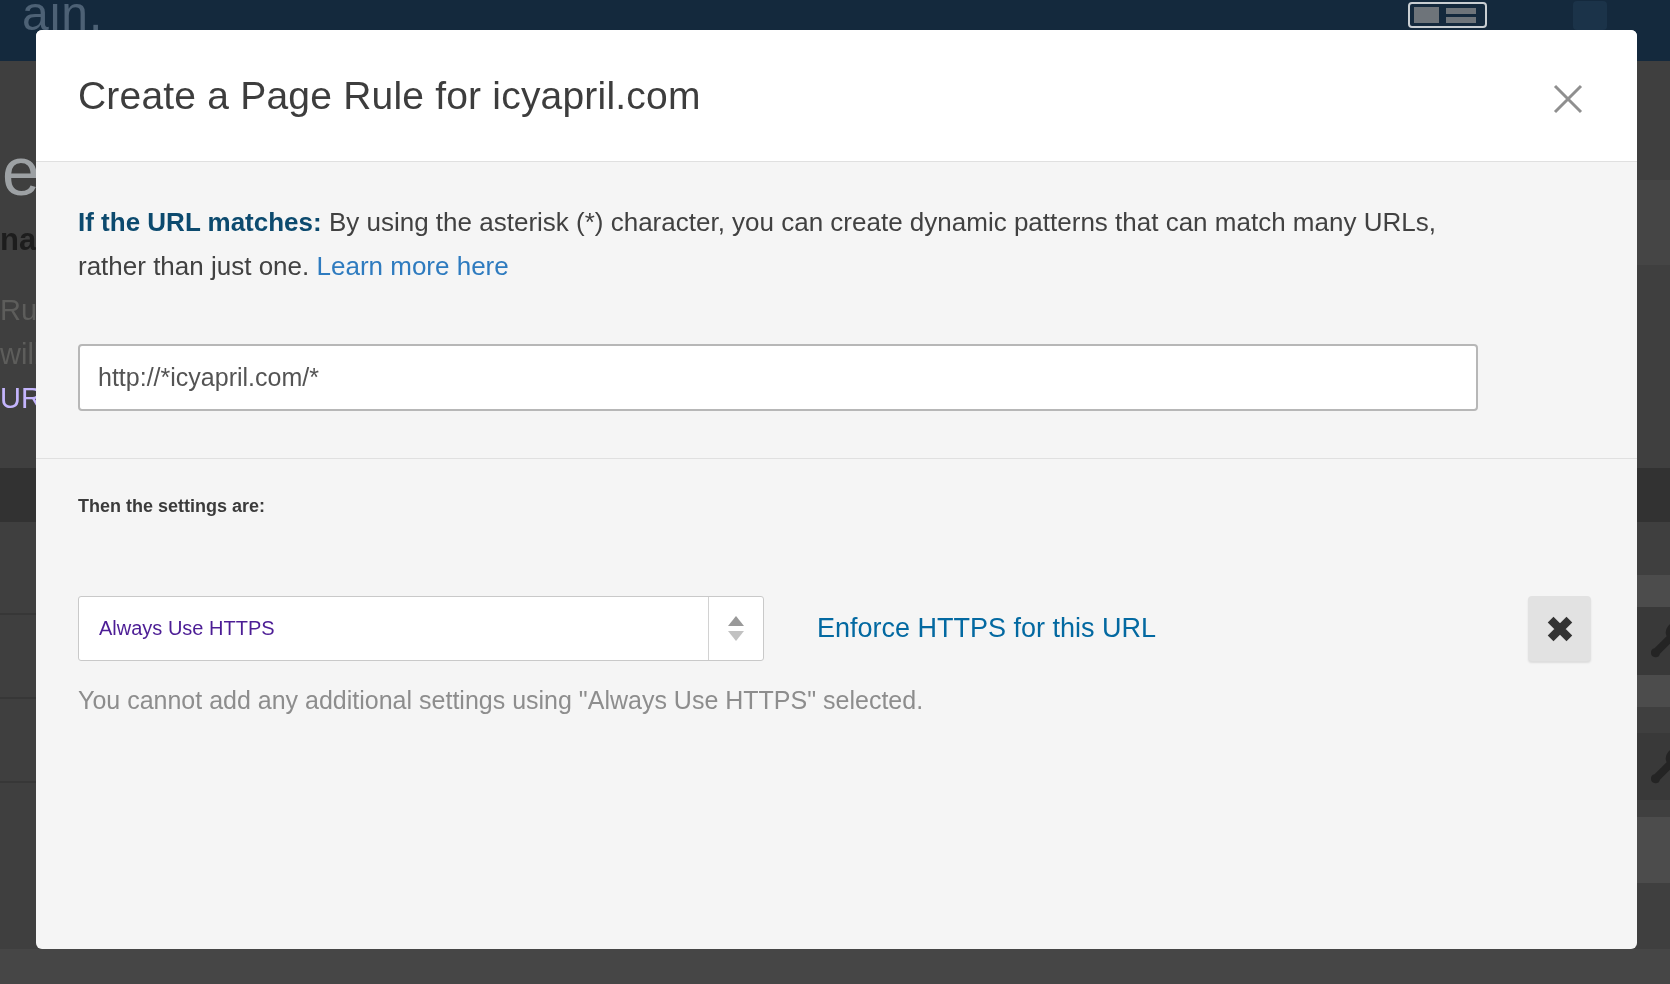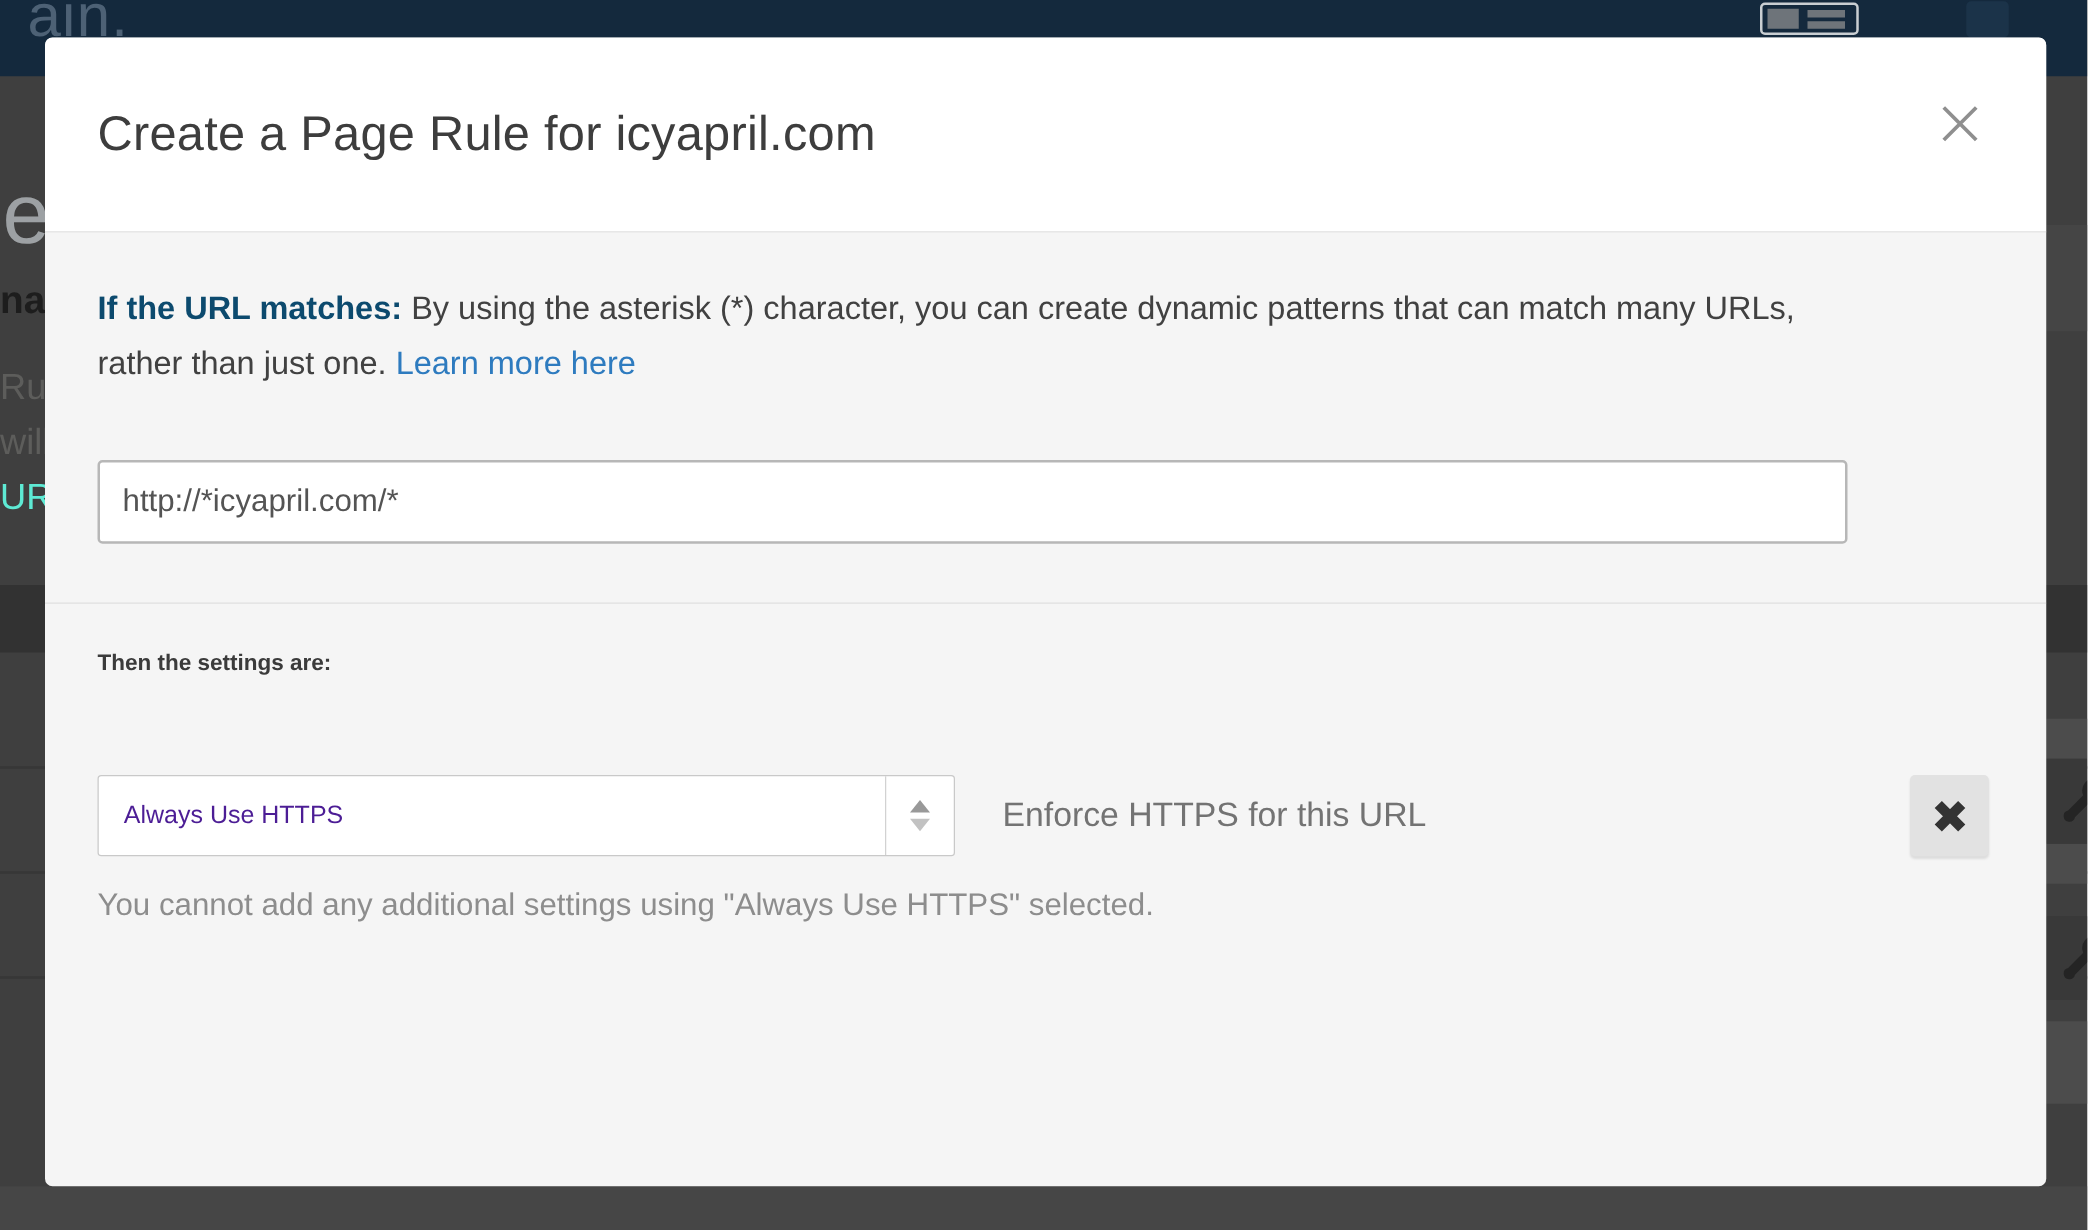--- a/index.html
+++ b/index.html
@@ -13,61 +13,61 @@
   .tb-icon-cards .blk { width:25px; height:16px; background:#6e747a; }
   .tb-icon-cards .bars { display:flex; flex-direction:column; gap:3px; }
   .tb-icon-cards .bars i { display:block; width:30px; height:6px; background:#6e747a; }
   .tb-icon-ghost { position:absolute; left:1573px; top:1px; width:34px; height:29px; background:#1b3349; border-radius:4px; }
 
   .frag { position:absolute; overflow:hidden; }
   .frag-e    { left:2px;  top:132px; font-size:68px; color:#9da1a4; }
   .frag-nav  { left:0px;  top:222px; font-size:31px; font-weight:bold; color:#1d1d1d; }
   .frag-ru   { left:0px;  top:294px; font-size:29px; color:#5d5d5b; }
   .frag-will { left:0px;  top:338px; font-size:29px; color:#5d5d5b; }
-  .frag-ur   { left:0px;  top:382px; font-size:29px; color:#5eead4; }
+  .frag-ur   { left:0px;  top:382px; font-size:29px; color:#c4b5fd; }
 
   .band { position:absolute; left:0; width:1670px; }
   .band-tablehead { top:468px; height:54px; background:#323232; }
   .sep { position:absolute; left:0; width:1670px; height:2px; background:#373737; }
   .band-bottom { top:949px; height:35px; background:#464646; }
 
   .rstrip { position:absolute; right:0; width:33px; }
   .rb1 { top:180px; height:85px; background:#454545; }
   .rb2 { top:575px; height:32px; background:#4c4c4c; }
   .rb3 { top:675px; height:32px; background:#4c4c4c; }
   .rb4 { top:817px; height:66px; background:#4c4c4c; }
   .rtile { position:absolute; right:0; width:33px; background:#393939; overflow:hidden; }
   .rt1 { top:607px; height:68px; }
   .rt2 { top:733px; height:67px; }
   .rtile svg { position:absolute; left:10px; top:13px; }
 
   
   .modal { position:absolute; left:36px; top:30px; width:1601px; height:919px; background:#f5f5f5; border-radius:6px; overflow:hidden; }
-  .modal-header { position:relative; height:156px; background:#ffffff; border-bottom:1px solid #e0e0e0; display:flex; align-items:center; padding:0 60px 0 42px; }
+  .modal-header { position:relative; height:132px; background:#ffffff; border-bottom:1px solid #e0e0e0; display:flex; align-items:center; padding:0 60px 0 42px; }
   .modal-title { font-size:39px; font-weight:400; color:#3d3d3d; letter-spacing:0.2px; }
   .close-btn { position:absolute; top:50px; right:50px; width:38px; height:38px; background:none; border:none; cursor:pointer; padding:0; }
 
   .modal-body { padding:0 46px 0 42px; }
   .intro { margin-top:38px; width:1385px; font-size:26px; line-height:44px; color:#414141; }
   .intro b { color:#0c4a6e; }
   .intro a { color:#2e7bbf; text-decoration:none;text-align:center; }
 
   .url-input { display:block; margin-top:56px; width:1400px; height:67px; border:2px solid #b7b7b7; border-radius:4px; background:#fff; font-family:"Liberation Sans", sans-serif; font-size:25px; color:#545454; padding:0 18px; outline:none; }
 
   .body-divider { margin:47px -46px 0 -42px; border:none; border-top:1px solid #e0e0e0; }
 
   .settings-heading { margin-top:30px; font-size:18px; line-height:34px; font-weight:bold; color:#3b3b3b; }
 
   .setting-row { margin-top:73px; display:flex; align-items:stretch; height:65px; }
   .setting-select { width:686px; background:#fff; border:1px solid #c9c9c9; border-radius:3px; display:flex; align-items:center; cursor:pointer; }
   .setting-select .sel-label { flex:1; padding-left:20px; font-size:20px; color:#4c1d95; }
   .setting-select .stepper { width:55px; align-self:stretch; border-left:1px solid #d2d2d2; display:flex; flex-direction:column; align-items:center; justify-content:center; gap:5px; }
   .arrow-up { width:0; height:0; border-left:8px solid transparent; border-right:8px solid transparent; border-bottom:10px solid #999999; }
   .arrow-down { width:0; height:0; border-left:8px solid transparent; border-right:8px solid transparent; border-top:10px solid #c2c2c2; }
-  .setting-desc { margin-left:38px; align-self:center; font-size:27px; color:#737373; }
+  .setting-desc { margin-left:53px; align-self:center; font-size:27px; color:#0369a1; }
   .remove-btn { margin-left:auto; width:63px; height:65px; background:#e2e2e2; border:none; border-radius:4px; cursor:pointer; display:flex; align-items:center; justify-content:center; box-shadow:0 2px 2px rgba(0,0,0,0.10); }
 
   .setting-note { margin-top:25px; font-size:25px; color:#8d8d8d; }
 
   .modal-footer { position:absolute; left:0; bottom:0; width:100%; height:157px; background:#ececec; border-top:1px solid #e0e0e0; display:flex; justify-content:flex-end; align-items:flex-start; padding:45px 48px 0 0; gap:21px; }
   .btn { height:65px; border:none; border-radius:4px; font-family:"Liberation Sans", sans-serif; font-size:27px; cursor:pointer; padding:0 29px; }
   .btn-grey { background:#e4e4e4; color:#414141; box-shadow:0 2px 2px rgba(0,0,0,0.13); }
   .btn-green { background:#7bc142; color:#ffffff; box-shadow:inset 0 3px 0 rgba(0,0,0,0.10); }
 </style>
 </head>

